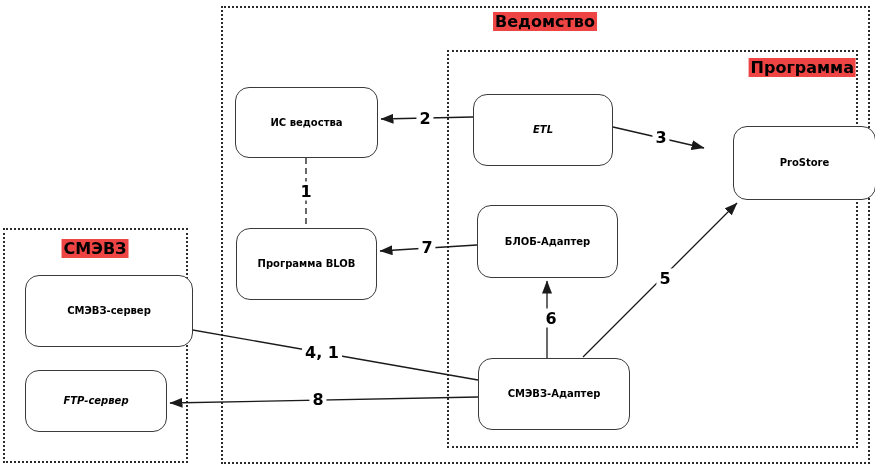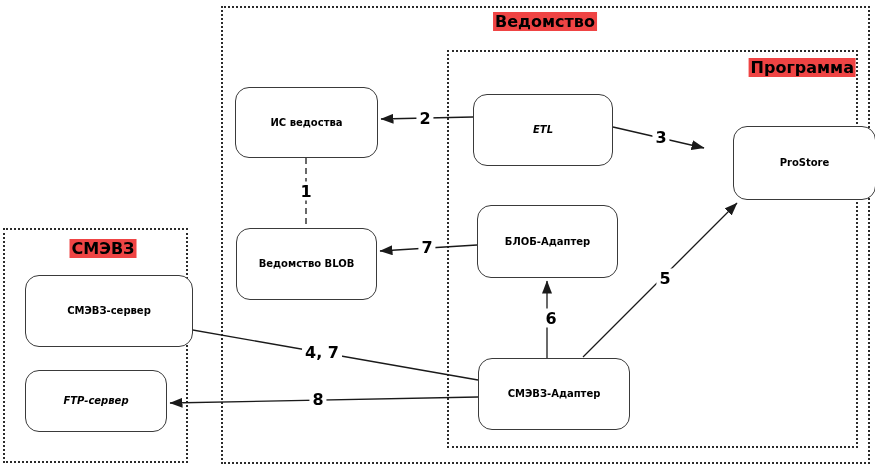--- a/index.html
+++ b/index.html
@@ -26,21 +26,21 @@
     position: absolute;
     font-size: 16px;
     font-weight: bold;
     color: #000000;
     white-space: nowrap;
     background: #ef4444;
     padding: 0 2px;
   }
   #label-vedomstvo { left: 545px; top: 12px; transform: translateX(-50%); }
   #label-programma { left: 856px; top: 58px; transform: translateX(-100%); }
-  #label-smevz     { left: 95px;  top: 239px; transform: translateX(-50%); margin-left: 8px; }
+  #label-smevz     { left: 95px;  top: 239px; transform: translateX(-50%); }
 
   
   #edges-svg { position: absolute; left: 0; top: 0; width: 875px; height: 468px; }
 
   
   .node {
     position: absolute;
     box-sizing: border-box;
     background: #ffffff;
     border: 1.5px solid #3a3a3a;
@@ -117,28 +117,28 @@
     <line x1="478" y1="397" x2="170" y2="403" stroke="#1a1a1a" stroke-width="1.3" marker-end="url(#arrow)"></line>
   </svg>
 
   <div class="group-label" id="label-vedomstvo">Ведомство</div>
   <div class="group-label" id="label-programma">Программа</div>
   <div class="group-label" id="label-smevz">СМЭВЗ</div>
 
   <div class="node" id="node-is-vedostva">ИС ведоства</div>
   <div class="node" id="node-etl">ETL</div>
   <div class="node" id="node-prostore">ProStore</div>
-  <div class="node" id="node-storage-blob">Ведомство BLOB</div>
+  <div class="node" id="node-storage-blob">Программа BLOB</div>
   <div class="node" id="node-blob-adapter">БЛОБ-Адаптер</div>
   <div class="node" id="node-smevz-adapter">СМЭВЗ-Адаптер</div>
   <div class="node" id="node-smevz-server">СМЭВЗ-сервер</div>
   <div class="node" id="node-ftp-server">FTP-сервер</div>
 
   <div class="edge-label" id="elabel-1">1</div>
   <div class="edge-label" id="elabel-2">2</div>
   <div class="edge-label" id="elabel-3">3</div>
-  <div class="edge-label" id="elabel-4">4, 7</div>
+  <div class="edge-label" id="elabel-4">4, 1</div>
   <div class="edge-label" id="elabel-5">5</div>
   <div class="edge-label" id="elabel-6">6</div>
   <div class="edge-label" id="elabel-7">7</div>
   <div class="edge-label" id="elabel-8">8</div>
 
 </div>
 
 </body></html>

